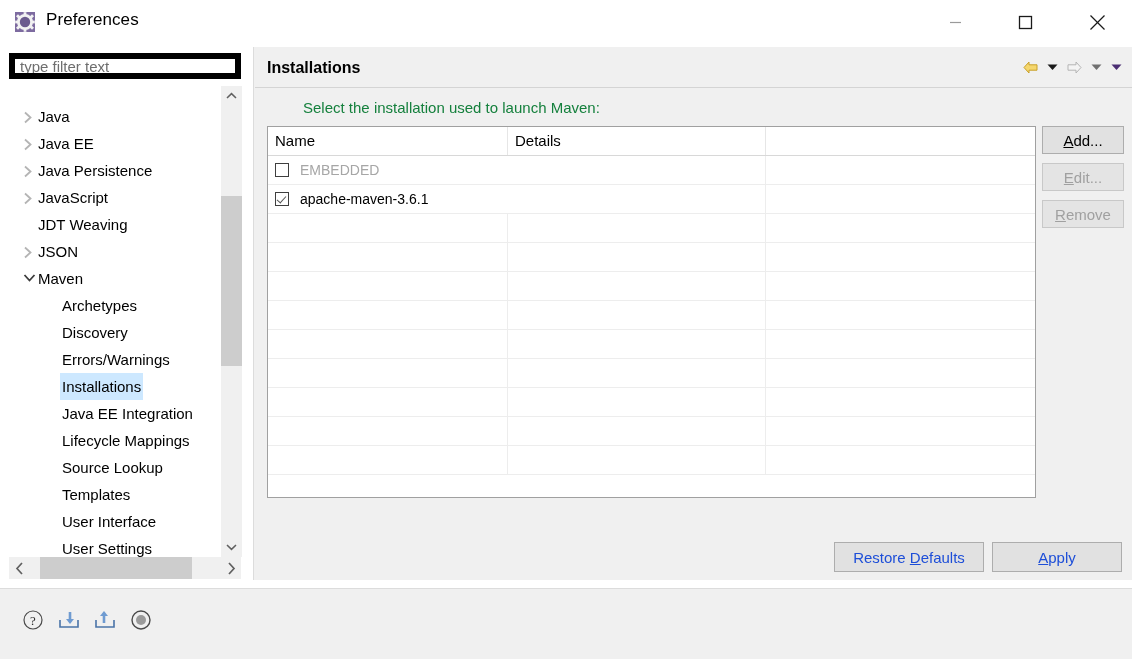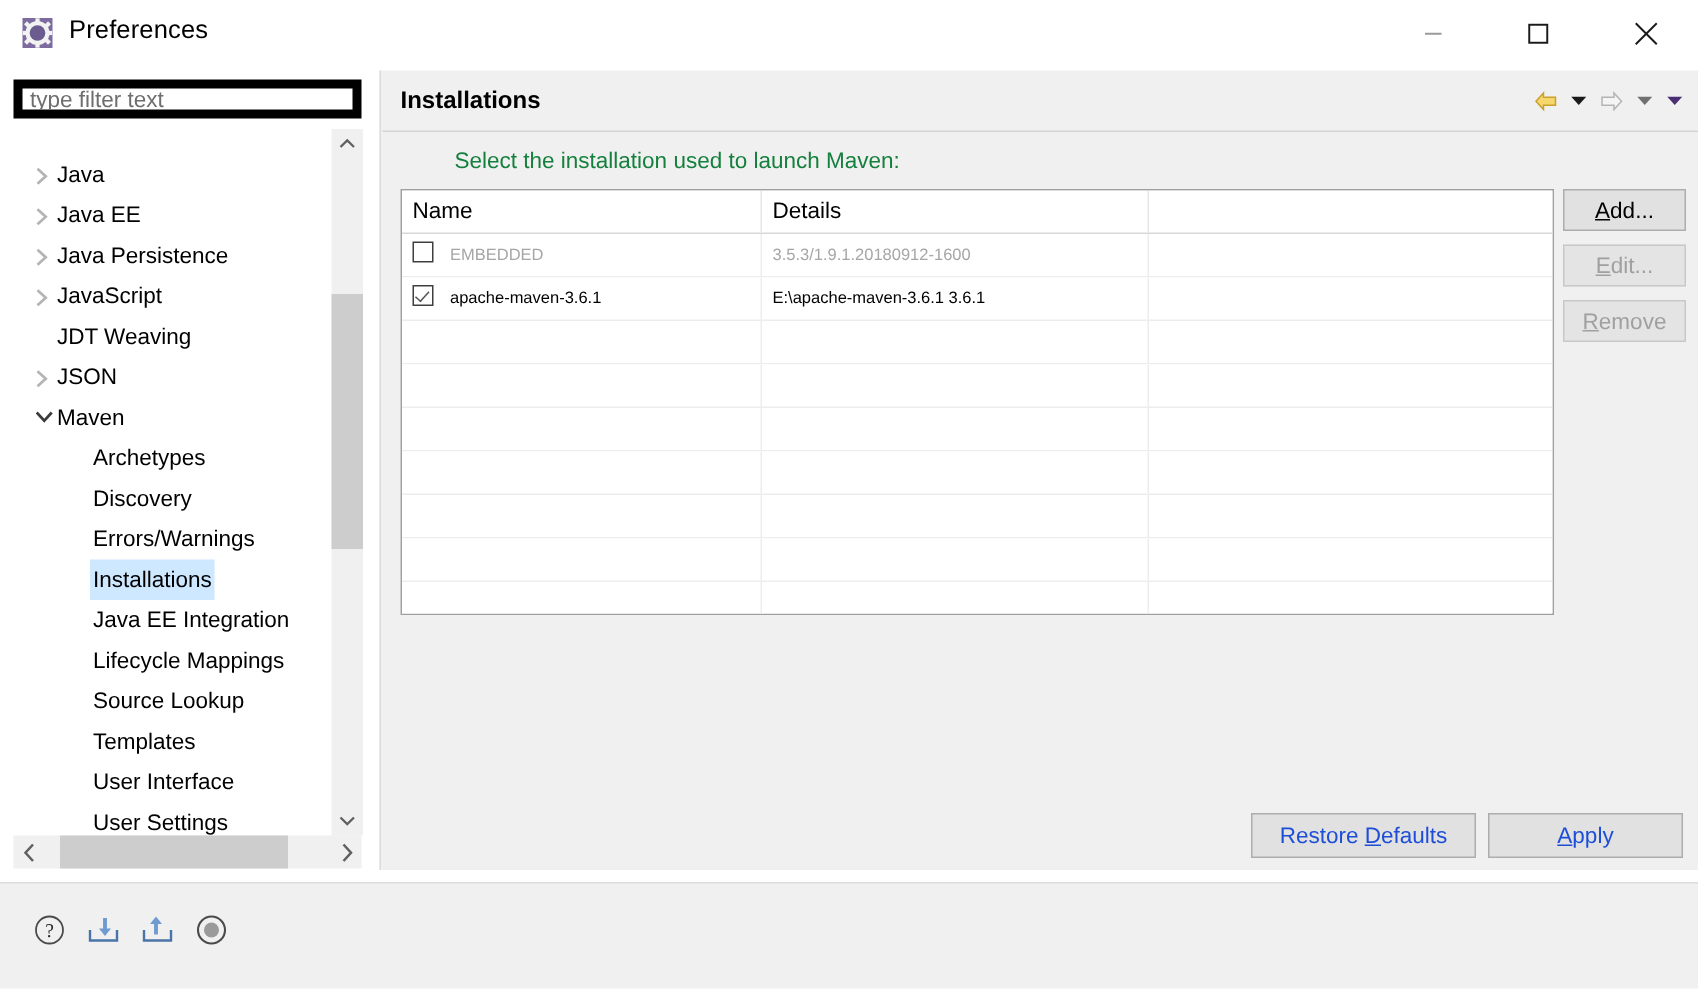--- a/index.html
+++ b/index.html
@@ -194,21 +194,21 @@
     left: 13px; top: 52px;
     font-size: 15px;
     color: #15803d;
     margin-left: 36px;
   }
 
   
   .table-wrap {
     position: absolute;
     left: 13px; top: 79px;
-    width: 769px; height: 284px;
+    width: 769px; height: 372px;
     background: #fff;
     border: 1px solid #a0a0a0;
     box-sizing: border-box;
     overflow: hidden;
   }
   .tbl-head {
     position: relative;
     height: 28px;
     background: #fff;
     border-bottom: 1px solid #d8d8d8;
@@ -226,21 +226,21 @@
 
   .tbl-row {
     position: relative;
     height: 28px;
     border-bottom: 1px solid #ededed;
     background: #fff;
   }
   .tbl-cell {
     position: absolute;
     top: 0; height: 28px; line-height: 28px;
-    font-size: 11px;
+    font-size: 14px;
     box-sizing: border-box;
     white-space: nowrap;
     overflow: hidden;
   }
   .tbl-cell.c0 { left: 0; width: 239px; padding-left: 7px; }
   .tbl-cell.c1 { left: 239px; width: 258px; padding-left: 7px; border-left: 1px solid #ededed; }
   .tbl-cell.c2 { left: 497px; width: 270px; border-left: 1px solid #ededed; }
 
   .chk {
     display: inline-block;
@@ -527,26 +527,24 @@
 
   <div class="table-wrap">
     <div class="tbl-head">
       <div class="th c0">Name</div>
       <div class="th c1">Details</div>
       <div class="th c2"></div>
     </div>
     <div id="tbl-body">
         <div class="tbl-row">
           <div class="tbl-cell c0 dim"><span class="chk"></span><span>EMBEDDED</span></div>
-          <div class="tbl-cell c1 dim"><span>3.5.3/1.9.1.20180912-1600</span></div>
           <div class="tbl-cell c2"></div>
         </div>
         <div class="tbl-row">
           <div class="tbl-cell c0"><span class="chk on"></span><span>apache-maven-3.6.1</span></div>
-          <div class="tbl-cell c1"><span>E:\apache-maven-3.6.1 3.6.1</span></div>
           <div class="tbl-cell c2"></div>
         </div>
         <div class="tbl-row">
           <div class="tbl-cell c0"></div>
           <div class="tbl-cell c1"></div>
           <div class="tbl-cell c2"></div>
         </div>
         <div class="tbl-row">
           <div class="tbl-cell c0"></div>
           <div class="tbl-cell c1"></div>

